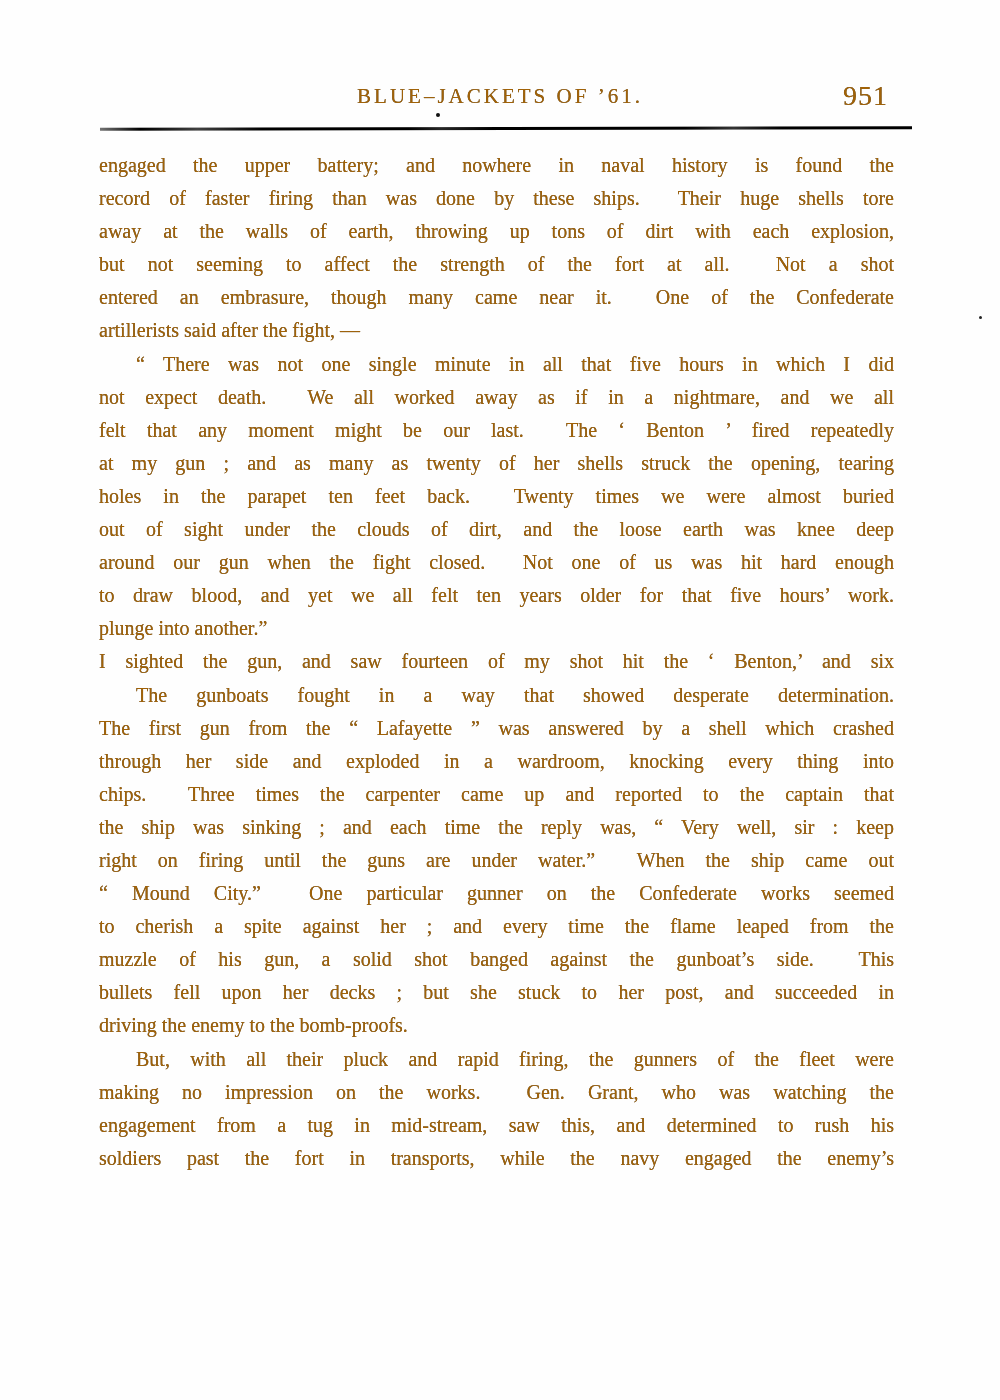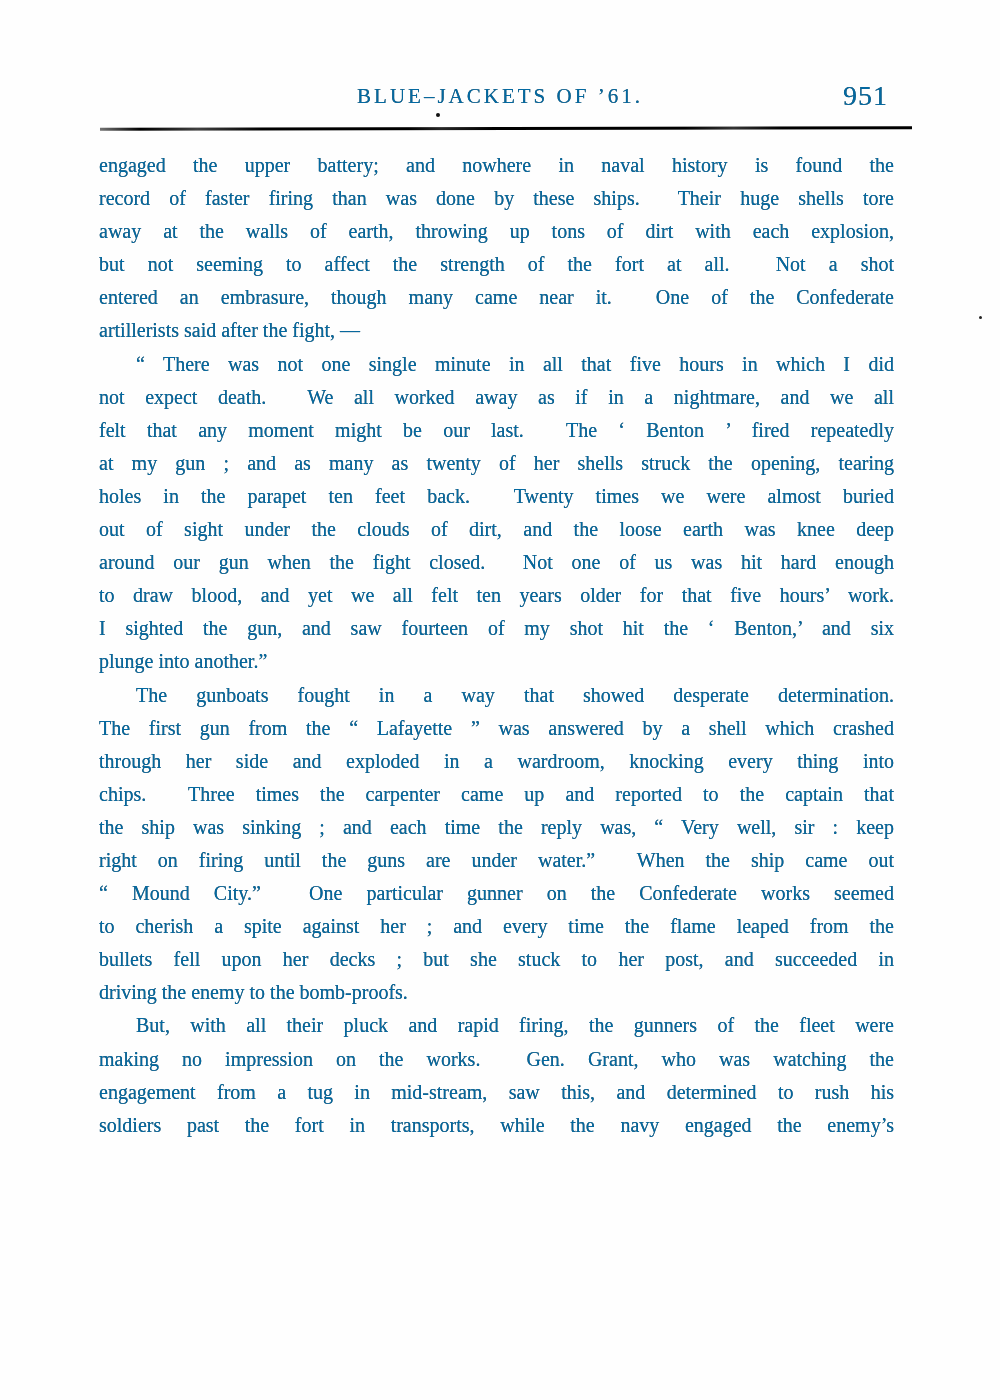--- a/index.html
+++ b/index.html
@@ -7,21 +7,21 @@
     padding: 0;
     background: #ffffff;
   }
   .page {
     position: relative;
     width: 1000px;
     height: 1400px;
     background: #fefefe;
     overflow: hidden;
     font-family: "Liberation Serif", serif;
-    color: #0369a1;
+    color: #a16207;
     text-shadow: 0 0 0.35px rgba(0,0,0,0.65);
   }
   .running-head {
     position: absolute;
     top: 84px;
     left: 50%;
     transform: translateX(-50%);
     font-size: 21px;
     letter-spacing: 3px;
     white-space: nowrap;
@@ -100,30 +100,31 @@
       <div class="line">entered an embrasure, though many came near it.&nbsp; One of the Confederate</div>
       <div class="line no-just">artillerists said after the fight, —</div>
       <div class="line indent">“ There was not one single minute in all that five hours in which I did</div>
       <div class="line">not expect death.&nbsp; We all worked away as if in a nightmare, and we all</div>
       <div class="line">felt that any moment might be our last.&nbsp; The ‘ Benton ’ fired repeatedly</div>
       <div class="line">at my gun ; and as many as twenty of her shells struck the opening, tearing</div>
       <div class="line">holes in the parapet ten feet back.&nbsp; Twenty times we were almost buried</div>
       <div class="line">out of sight under the clouds of dirt, and the loose earth was knee deep</div>
       <div class="line">around our gun when the fight closed.&nbsp; Not one of us was hit hard enough</div>
       <div class="line">to draw blood, and yet we all felt ten years older for that five hours’ work.</div>
+      <div class="line no-just">plunge into another.”</div>
       <div class="line">I sighted the gun, and saw fourteen of my shot hit the ‘ Benton,’ and six</div>
-      <div class="line no-just">plunge into another.”</div>
       <div class="line indent">The gunboats fought in a way that showed desperate determination.</div>
       <div class="line">The first gun from the “ Lafayette ” was answered by a shell which crashed</div>
       <div class="line">through her side and exploded in a wardroom, knocking every thing into</div>
       <div class="line">chips.&nbsp; Three times the carpenter came up and reported to the captain that</div>
       <div class="line">the ship was sinking ; and each time the reply was, “ Very well, sir : keep</div>
       <div class="line">right on firing until the guns are under water.”&nbsp; When the ship came out</div>
       <div class="line">“ Mound City.”&nbsp; One particular gunner on the Confederate works seemed</div>
       <div class="line">to cherish a spite against her ; and every time the flame leaped from the</div>
+      <div class="line">muzzle of his gun, a solid shot banged against the gunboat’s side.&nbsp; This</div>
       <div class="line">bullets fell upon her decks ; but she stuck to her post, and succeeded in</div>
       <div class="line no-just">driving the enemy to the bomb-proofs.</div>
       <div class="line indent">But, with all their pluck and rapid firing, the gunners of the fleet were</div>
       <div class="line">making no impression on the works.&nbsp; Gen. Grant, who was watching the</div>
       <div class="line">engagement from a tug in mid-stream, saw this, and determined to rush his</div>
       <div class="line">soldiers past the fort in transports, while the navy engaged the enemy’s</div>
     </div>
 </div>
 
 </body></html>

